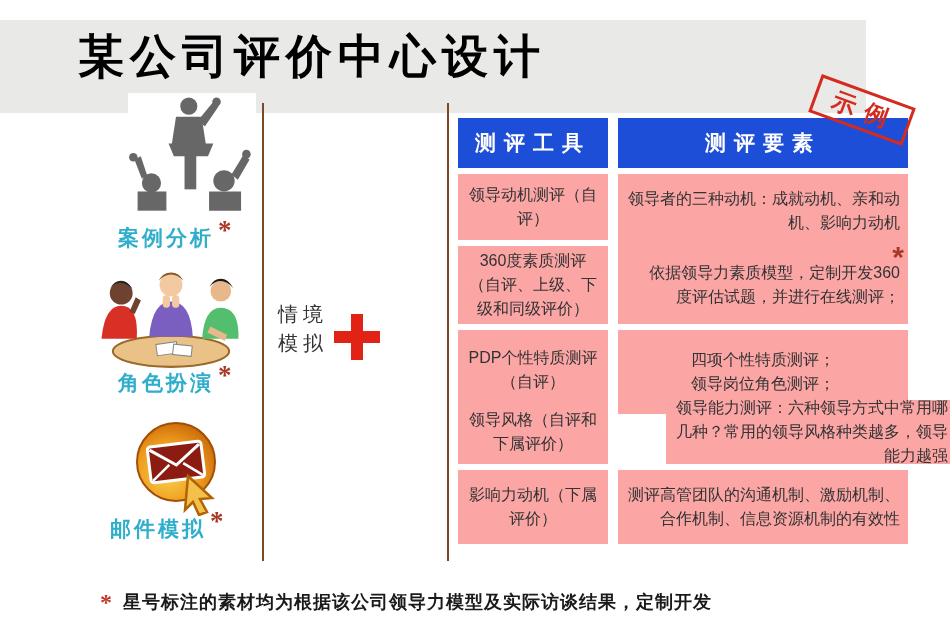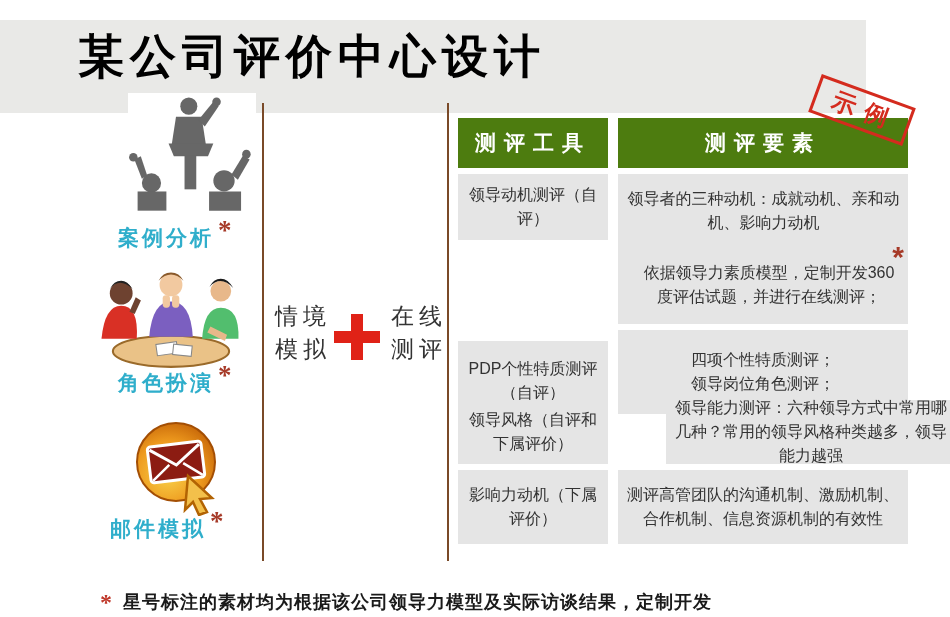--- a/index.html
+++ b/index.html
@@ -9,34 +9,34 @@
   .title{position:absolute;left:78px;top:26px;font-size:46px;font-weight:bold;color:#000000;
          letter-spacing:6px;font-family:"Liberation Serif","DejaVu Serif",serif;z-index:2;}
   .stamp{position:absolute;left:812px;top:90px;width:100px;height:40px;border:3px solid #D42B1E;
          color:#D42B1E;transform:rotate(20deg);display:flex;align-items:center;justify-content:center;
          font-size:24px;font-weight:bold;letter-spacing:10px;z-index:6;padding-left:6px;box-sizing:border-box;}
   .vline{position:absolute;top:103px;width:2px;height:458px;background:#7A4A28;}
   .clip-box{position:absolute;background:#fff;z-index:3;}
   .left-label{position:absolute;color:#2FAECB;font-size:21px;font-weight:bold;letter-spacing:3px;z-index:3;
               font-family:"Liberation Serif","DejaVu Serif",serif;}
   .marker{color:#A63A28;font-size:27px;font-weight:bold;vertical-align:top;line-height:12px;margin-left:4px;}
-  .sim-label{position:absolute;width:70px;text-align:center;font-size:23px;color:#333;
+  .sim-label{position:absolute;width:70px;text-align:center;font-size:20px;color:#333;
              letter-spacing:5px;line-height:1.45;white-space:pre-line;z-index:2;
              font-family:"Liberation Serif","DejaVu Serif",serif;}
   .plus{position:absolute;left:334px;top:314px;width:46px;height:46px;z-index:2;}
   .plus .h{position:absolute;left:0;top:17px;width:46px;height:12px;background:#E02217;}
   .plus .v{position:absolute;left:17px;top:0;width:12px;height:46px;background:#E02217;}
-  .th{position:absolute;top:118px;height:50px;background:#4d7c0f;color:#fff;display:flex;
+  .th{position:absolute;top:118px;height:50px;background:#1d4ed8;color:#fff;display:flex;
       align-items:center;justify-content:center;font-size:21px;font-weight:bold;letter-spacing:8px;z-index:1;}
-  .cell{position:absolute;background:#e5e5e5;color:#333;display:flex;align-items:center;justify-content:center;
+  .cell{position:absolute;background:#fca5a5;color:#333;display:flex;align-items:center;justify-content:center;
         text-align:center;font-size:16px;line-height:1.5;padding:2px 8px;box-sizing:border-box;z-index:1;}
   .cell .txt{white-space:pre-line;}
   .cell-star{position:absolute;top:-4px;right:4px;color:#A63A28;font-size:30px;font-weight:bold;line-height:30px;}
   .col-tool{left:458px;width:150px;}
-  .col-elem{left:618px;width:290px;}
+  .col-elem{left:618px;width:290px;text-align:right;}
   .footnote{position:absolute;left:100px;top:572px;font-size:18px;color:#1a1a1a;font-weight:bold;
             font-family:"Liberation Serif","DejaVu Serif",serif;letter-spacing:1px;margin-top:17px;}
   .footnote .fmark{color:#C0392B;font-size:24px;font-weight:bold;margin-right:10px;vertical-align:-2px;}
 </style>
 </head>
 <body>
 
 <div class="slide">
 
   <div class="band"></div>
@@ -121,40 +121,41 @@
 
   <div class="vline" style="left:262px;"></div>
   <div class="vline" style="left:447px;"></div>
 
   <div class="sim-label" style="left:268px;top:300px;">情境
 模拟</div>
   <div class="plus">
       <span class="h"></span>
       <span class="v"></span>
     </div>
-  <div class="sim-label" style="left:384px;top:300px;">在线
-测评</div>
 
   <div class="th col-tool">测评工具</div>
   <div class="th col-elem">测评要素</div>
 
   <div class="cell col-tool" style="top:174px;height:66px;">
       <span class="txt">领导动机测评（自评）</span>
     </div>
   <div class="cell col-elem" style="top:174px;height:74px;padding-left:9px;">
       <span class="txt">领导者的三种动机：成就动机、亲和动机、影响力动机</span>
       <span class="cell-star"></span>
     </div>
 
+  <div class="cell col-tool" style="top:246px;height:78px;">
+      <span class="txt">360度素质测评（自评、上级、下级和同级评价）</span>
+    </div>
   <div class="cell col-elem" style="top:246px;height:78px;padding-left:20px;">
       <span class="txt">依据领导力素质模型，定制开发360度评估试题，并进行在线测评；</span>
       <span class="cell-star">*</span>
     </div>
 
-  <div class="cell col-tool" style="top:341px;height:80px;">
+  <div class="cell col-tool" style="top:330px;height:80px;">
       <span class="txt">PDP个性特质测评（自评）</span>
     </div>
   <div class="cell col-elem" style="top:330px;height:84px;">
       <span class="txt">四项个性特质测评；
 领导岗位角色测评；</span>
       <span class="cell-star"></span>
     </div>
 
   <div class="cell col-tool" style="top:400px;height:64px;">
       <span class="txt">领导风格（自评和下属评价）</span>

